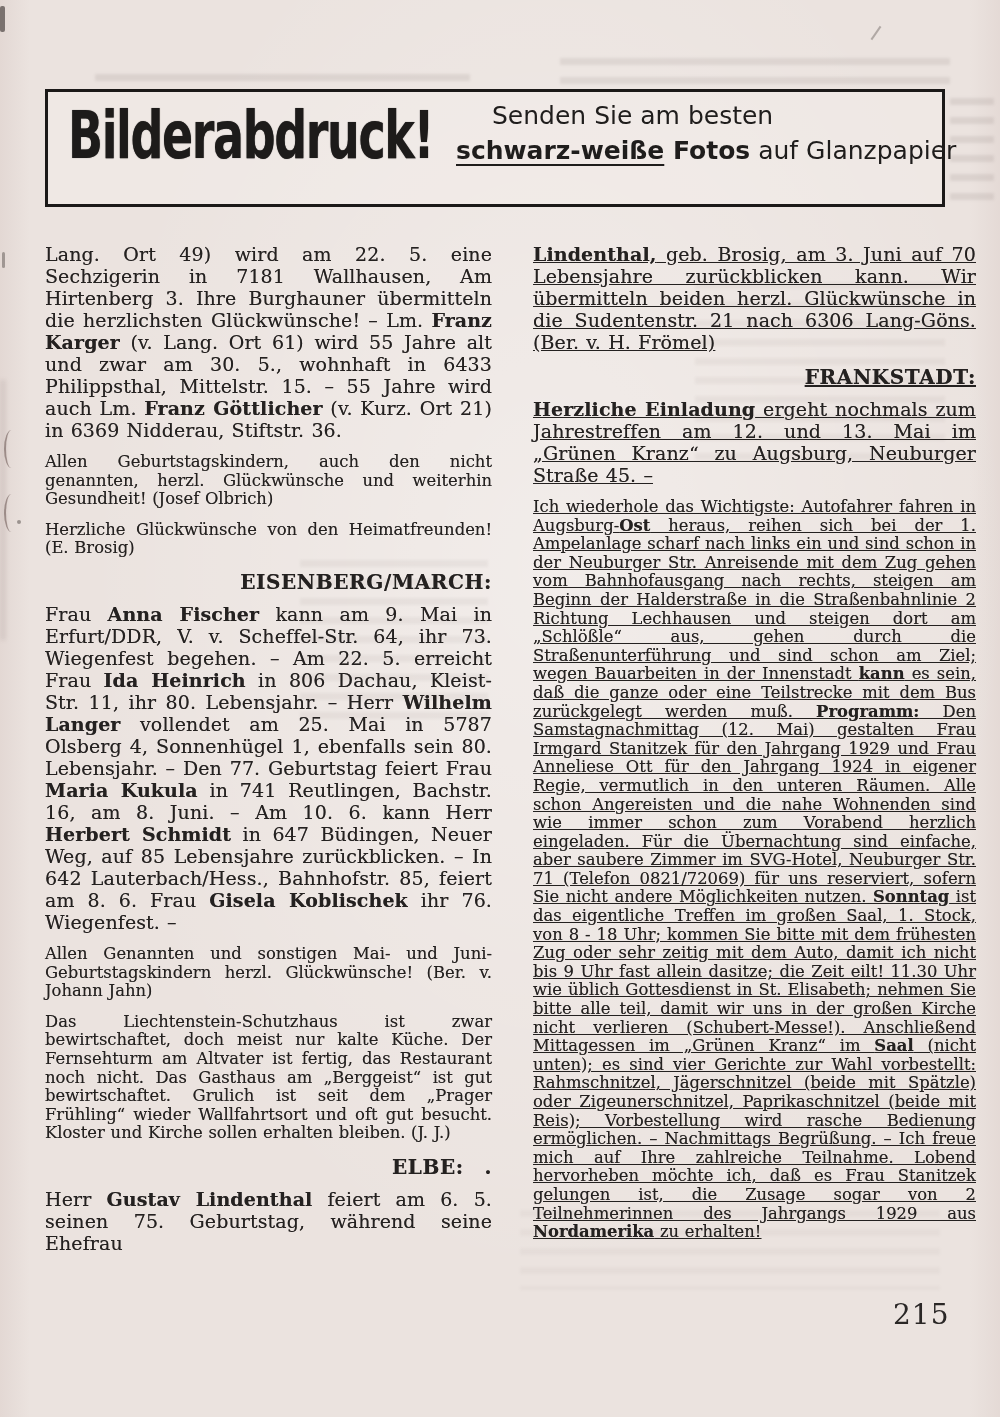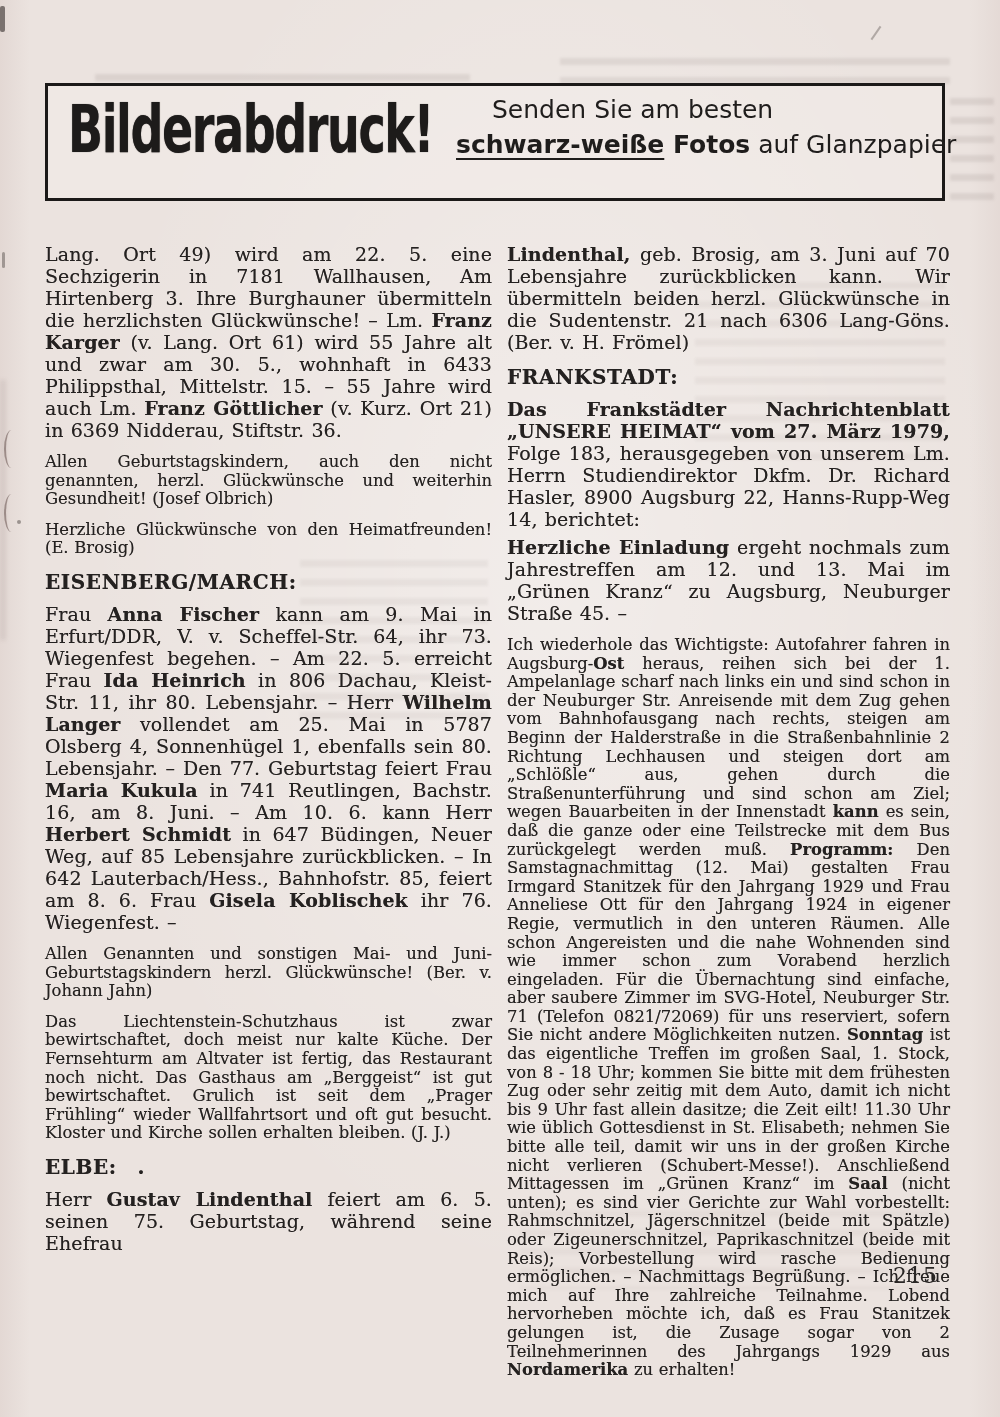--- a/index.html
+++ b/index.html
@@ -9,21 +9,21 @@
     background:#ebe3df;
     background-image:
       radial-gradient(ellipse at 55% 40%, rgba(255,255,255,0.35), rgba(255,255,255,0) 60%),
       linear-gradient(90deg, rgba(190,165,160,0.18) 0, rgba(190,165,160,0) 3%, rgba(190,165,160,0) 97%, rgba(190,165,160,0.15) 100%);
     font-family:"DejaVu Serif", serif;
     color:#242120;
     overflow:hidden;
   }
   
   .banner{
-    position:absolute;left:45px;top:83px;width:894px;height:112px;
+    position:absolute;left:45px;top:89px;width:894px;height:112px;
     border:3px solid #1b1918;
     background:rgba(245,241,238,0.35);
   }
   .banner-title{
     position:absolute;left:20px;top:6px;
     font-family:"DejaVu Sans", sans-serif;
     font-weight:bold;font-size:64px;letter-spacing:-2px;
     transform:scaleX(0.72) scaleY(1.02);transform-origin:left top;
     color:#1d1b1a;white-space:nowrap;
     text-shadow:0 0 1px rgba(29,27,26,.75);
@@ -37,40 +37,40 @@
   .banner-line3{
     position:absolute;left:8px;top:74px;width:880px;
     font-family:"DejaVu Sans", sans-serif;font-size:24px;
     color:#1f1d1c;white-space:nowrap;letter-spacing:-0.2px;
   }
   .b{font-weight:bold;}
   .u{text-decoration:underline;text-decoration-thickness:2px;text-underline-offset:5px;}
   
   .col{position:absolute;top:243px;text-align:justify;}
   .col-left{left:45px;width:447px;}
-  .col-right{left:507px;width:443px;}
+  .col-right{left:533px;width:443px;text-decoration:underline;}
   .para{
     font-size:19px;line-height:22px;margin:0 0 6px 0;
     letter-spacing:0.1px;word-spacing:1px;
     text-shadow:0 0 0.5px rgba(36,33,32,.55);
   }
   .small{
     font-size:16.4px;line-height:18.6px;margin:12px 0 7px 0;
     word-spacing:0.5px;
     text-shadow:0 0 0.4px rgba(36,33,32,.5);
   }
   .heading{
     font-size:20px;font-weight:bold;letter-spacing:0.6px;
-    margin:12px 0 9px 0;text-align:left;
+    margin:12px 0 9px 0;text-align:right;
     text-shadow:0 0 0.5px rgba(36,33,32,.6);
   }
   
   .page-number{
-    position:absolute;left:893px;top:1263px;
-    font-size:22px;letter-spacing:1px;color:#2a2726;
+    position:absolute;left:893px;top:1298px;
+    font-size:28px;letter-spacing:1px;color:#2a2726;
   }
   
   .bleed{
     position:absolute;filter:blur(1.6px);pointer-events:none;
     background:repeating-linear-gradient(180deg,
       rgba(110,96,92,0.9) 0 7px, rgba(110,96,92,0) 7px 19px);
   }
   .edge-arc{
     position:absolute;width:13px;height:38px;
     border-left:2.5px solid rgba(105,85,82,0.55);
@@ -114,19 +114,18 @@
       <div class="heading">EISENBERG/MARCH:</div>
       <p class="para"><span>Frau </span><span class="b">Anna Fischer</span><span> kann am 9. Mai in Erfurt/DDR, V. v. Scheffel-Str. 64, ihr 73. Wiegenfest begehen. – Am 22. 5. erreicht Frau </span><span class="b">Ida Heinrich</span><span> in 806 Dachau, Kleist-Str. 11, ihr 80. Lebensjahr. – Herr </span><span class="b">Wilhelm Langer</span><span> vollendet am 25. Mai in 5787 Olsberg 4, Sonnenhügel 1, ebenfalls sein 80. Lebensjahr. – Den 77. Geburtstag feiert Frau </span><span class="b">Maria Kukula</span><span> in 741 Reutlingen, Bachstr. 16, am 8. Juni. – Am 10. 6. kann Herr </span><span class="b">Herbert Schmidt</span><span> in 647 Büdingen, Neuer Weg, auf 85 Lebensjahre zurückblicken. – In 642 Lauterbach/Hess., Bahnhofstr. 85, feiert am 8. 6. Frau </span><span class="b">Gisela Koblischek</span><span> ihr 76. Wiegenfest. –</span></p>
       <p class="small"><span>Allen Genannten und sonstigen Mai- und Juni-Geburtstagskindern herzl. Glückwünsche! (Ber. v. Johann Jahn)</span></p>
       <p class="small"><span>Das Liechtenstein-Schutzhaus ist zwar bewirtschaftet, doch meist nur kalte Küche. Der Fernsehturm am Altvater ist fertig, das Restaurant noch nicht. Das Gasthaus am „Berggeist“ ist gut bewirtschaftet. Grulich ist seit dem „Prager Frühling“ wieder Wallfahrtsort und oft gut besucht. Kloster und Kirche sollen erhalten bleiben. (J. J.)</span></p>
       <div class="heading">ELBE: .</div>
       <p class="para"><span>Herr </span><span class="b">Gustav Lindenthal</span><span> feiert am 6. 5. seinen 75. Geburtstag, während seine Ehefrau </span></p>
     </div>
   <div class="col col-right">
       <p class="para"><span class="b">Lindenthal,</span><span> geb. Brosig, am 3. Juni auf 70 Lebensjahre zurückblicken kann. Wir übermitteln beiden herzl. Glückwünsche in die Sudentenstr. 21 nach 6306 Lang-Göns. (Ber. v. H. Frömel)</span></p>
       <div class="heading">FRANKSTADT:</div>
-      <p class="para"><span class="b">Das Frankstädter Nachrichtenblatt „UNSERE HEIMAT“ vom 27. März 1979,</span><span> Folge 183, herausgegeben von unserem Lm. Herrn Studiendirektor Dkfm. Dr. Richard Hasler, 8900 Augsburg 22, Hanns-Rupp-Weg 14, berichtet:</span></p>
       <p class="para"><span class="b">Herzliche Einladung</span><span> ergeht nochmals zum Jahrestreffen am 12. und 13. Mai im „Grünen Kranz“ zu Augsburg, Neuburger Straße 45. –</span></p>
       <p class="small"><span>Ich wiederhole das Wichtigste: Autofahrer fahren in Augsburg-</span><span class="b">Ost</span><span> heraus, reihen sich bei der 1. Ampelanlage scharf nach links ein und sind schon in der Neuburger Str. Anreisende mit dem Zug gehen vom Bahnhofausgang nach rechts, steigen am Beginn der Halderstraße in die Straßenbahnlinie 2 Richtung Lechhausen und steigen dort am „Schlößle“ aus, gehen durch die Straßenunterführung und sind schon am Ziel; wegen Bauarbeiten in der Innenstadt </span><span class="b">kann</span><span> es sein, daß die ganze oder eine Teilstrecke mit dem Bus zurückgelegt werden muß. </span><span class="b">Programm:</span><span> Den Samstagnachmittag (12. Mai) gestalten Frau Irmgard Stanitzek für den Jahrgang 1929 und Frau Anneliese Ott für den Jahrgang 1924 in eigener Regie, vermutlich in den unteren Räumen. Alle schon Angereisten und die nahe Wohnenden sind wie immer schon zum Vorabend herzlich eingeladen. Für die Übernachtung sind einfache, aber saubere Zimmer im SVG-Hotel, Neuburger Str. 71 (Telefon 0821/72069) für uns reserviert, sofern Sie nicht andere Möglichkeiten nutzen. </span><span class="b">Sonntag</span><span> ist das eigentliche Treffen im großen Saal, 1. Stock, von 8 - 18 Uhr; kommen Sie bitte mit dem frühesten Zug oder sehr zeitig mit dem Auto, damit ich nicht bis 9 Uhr fast allein dasitze; die Zeit eilt! 11.30 Uhr wie üblich Gottesdienst in St. Elisabeth; nehmen Sie bitte alle teil, damit wir uns in der großen Kirche nicht verlieren (Schubert-Messe!). Anschließend Mittagessen im „Grünen Kranz“ im </span><span class="b">Saal</span><span> (nicht unten); es sind vier Gerichte zur Wahl vorbestellt: Rahmschnitzel, Jägerschnitzel (beide mit Spätzle) oder Zigeunerschnitzel, Paprikaschnitzel (beide mit Reis); Vorbestellung wird rasche Bedienung ermöglichen. – Nachmittags Begrüßung. – Ich freue mich auf Ihre zahlreiche Teilnahme. Lobend hervorheben möchte ich, daß es Frau Stanitzek gelungen ist, die Zusage sogar von 2 Teilnehmerinnen des Jahrgangs 1929 aus </span><span class="b">Nordamerika</span><span> zu erhalten!</span></p>
     </div>
 
   <div class="page-number">215</div>
 </div>
 
 </body></html>

